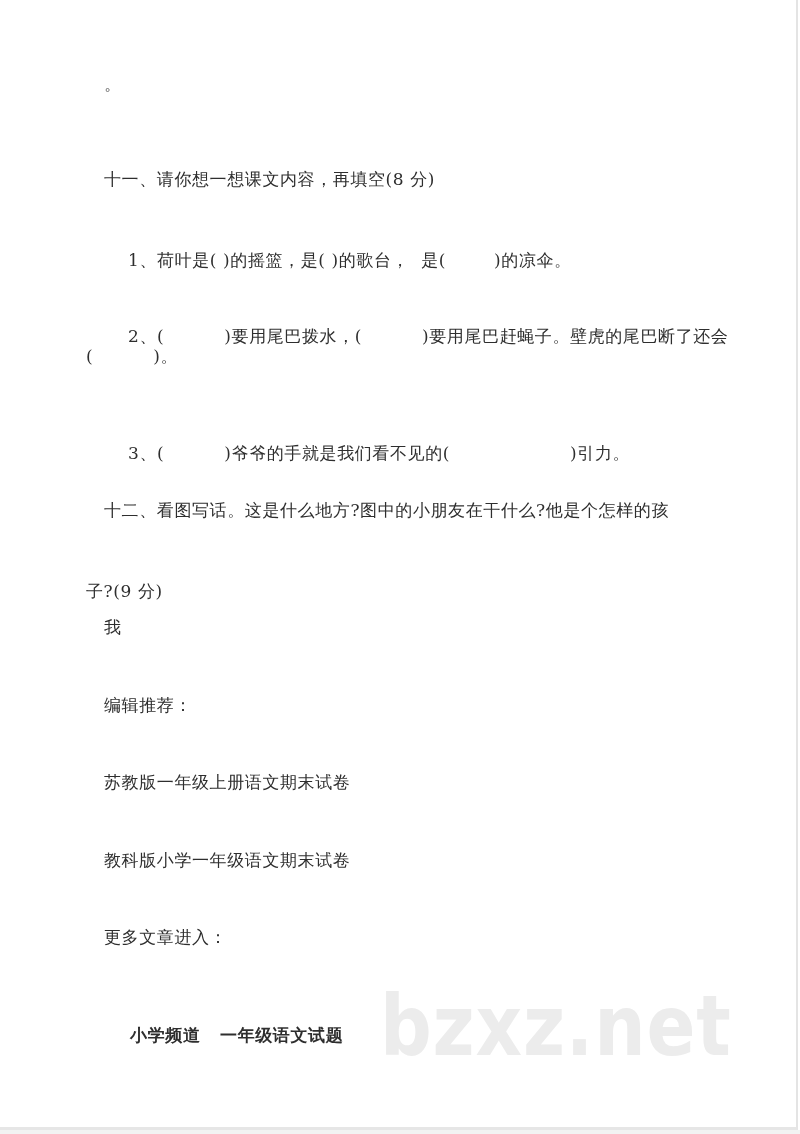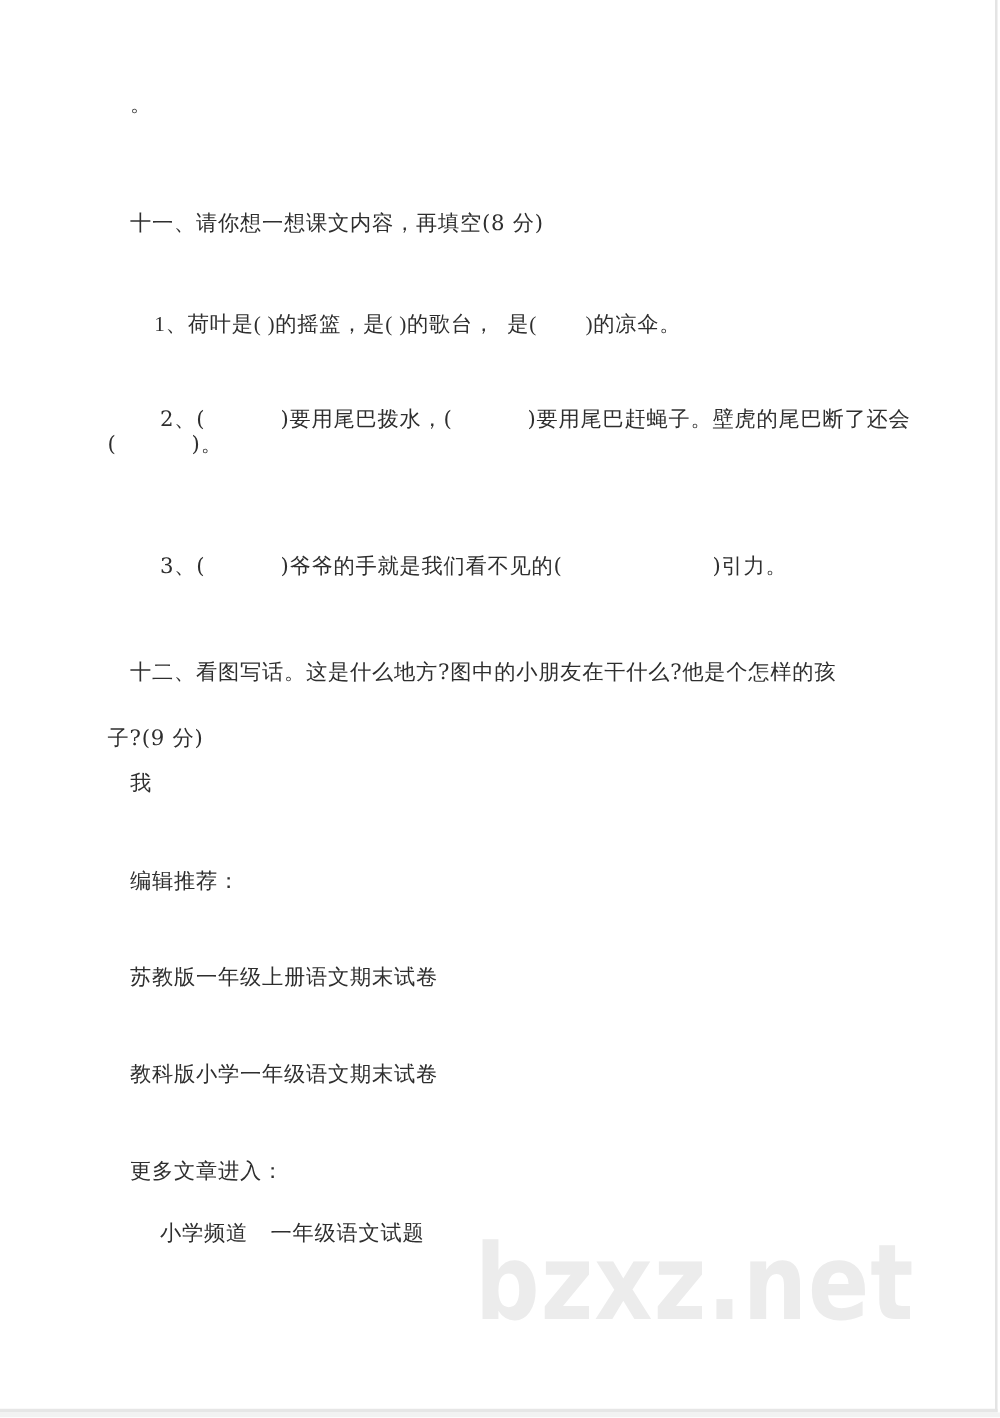--- a/index.html
+++ b/index.html
@@ -61,46 +61,46 @@
   </style>
 </head>
 <body>
 
 <div class="page">
 
   <div class="line indent" style="top:74px;">。</div>
 
   <div class="line indent" style="top:169px;">十一、请你想一想课文内容，再填空(8 分)</div>
 
-  <div class="line indent" style="top:230px;font-family:Liberation Serif, serif;">
+  <div class="line indent" style="top:230px;">
     <span>1、</span><span>荷叶是( )的摇篮，是( )的歌台，  是(        )的凉伞。</span>
   </div>
 
   <div class="line indent" style="top:306px;text-align:center;">
     <span>2、</span><span>(          )要用尾巴拨水，(          )要用尾巴赶蝇子。壁虎的尾巴断了还会</span>
   </div>
   <div class="line flush" style="top:346px;">(          )。</div>
 
   <div class="line indent" style="top:423px;">
     <span>3、</span><span>(          )爷爷的手就是我们看不见的(                    )引力。</span>
   </div>
 
-  <div class="line indent" style="top:500px;margin-top:28px;">十二、看图写话。这是什么地方?图中的小朋友在干什么?他是个怎样的孩</div>
+  <div class="line indent" style="top:500px;">十二、看图写话。这是什么地方?图中的小朋友在干什么?他是个怎样的孩</div>
   <div class="line flush" style="top:541px;margin-top:40px;">子?(9 分)</div>
 
   <div class="line indent" style="top:617px;">我</div>
 
   <div class="line indent" style="top:695px;">编辑推荐：</div>
 
   <div class="line indent" style="top:850px;">教科版小学一年级语文期末试卷</div>
 
   <div class="line indent" style="top:772px;">苏教版一年级上册语文期末试卷</div>
 
   <div class="line indent" style="top:927px;">更多文章进入：</div>
 
-  <div class="line indent" style="top:957px;">
+  <div class="line indent" style="top:1005px;font-weight:bold;">
     <span>小学频道</span><span>   </span><span>一年级语文试题</span>
   </div>
 
   <div class="watermark">bzxz.net</div>
 </div>
 
 <div class="bottom-strip"></div>
 
 </body></html>

